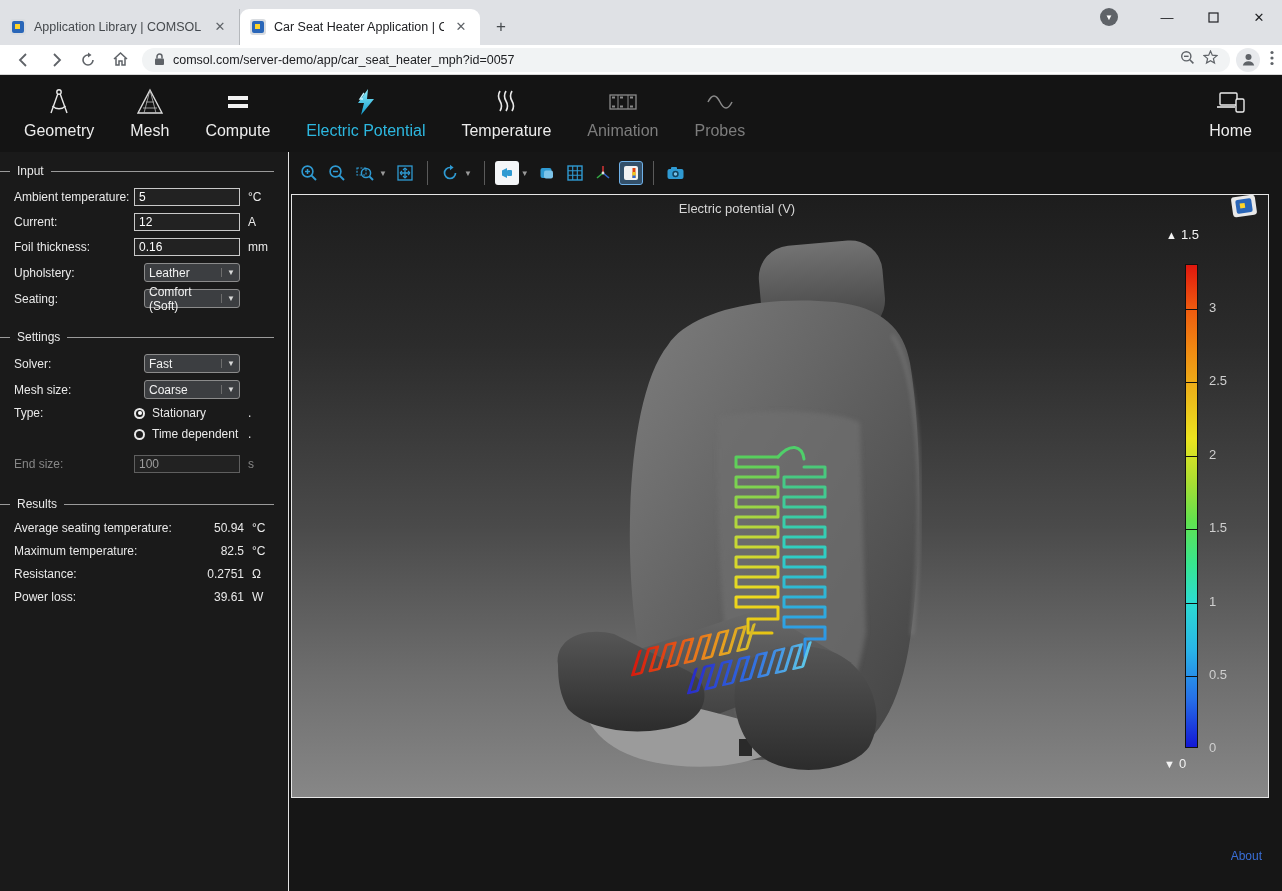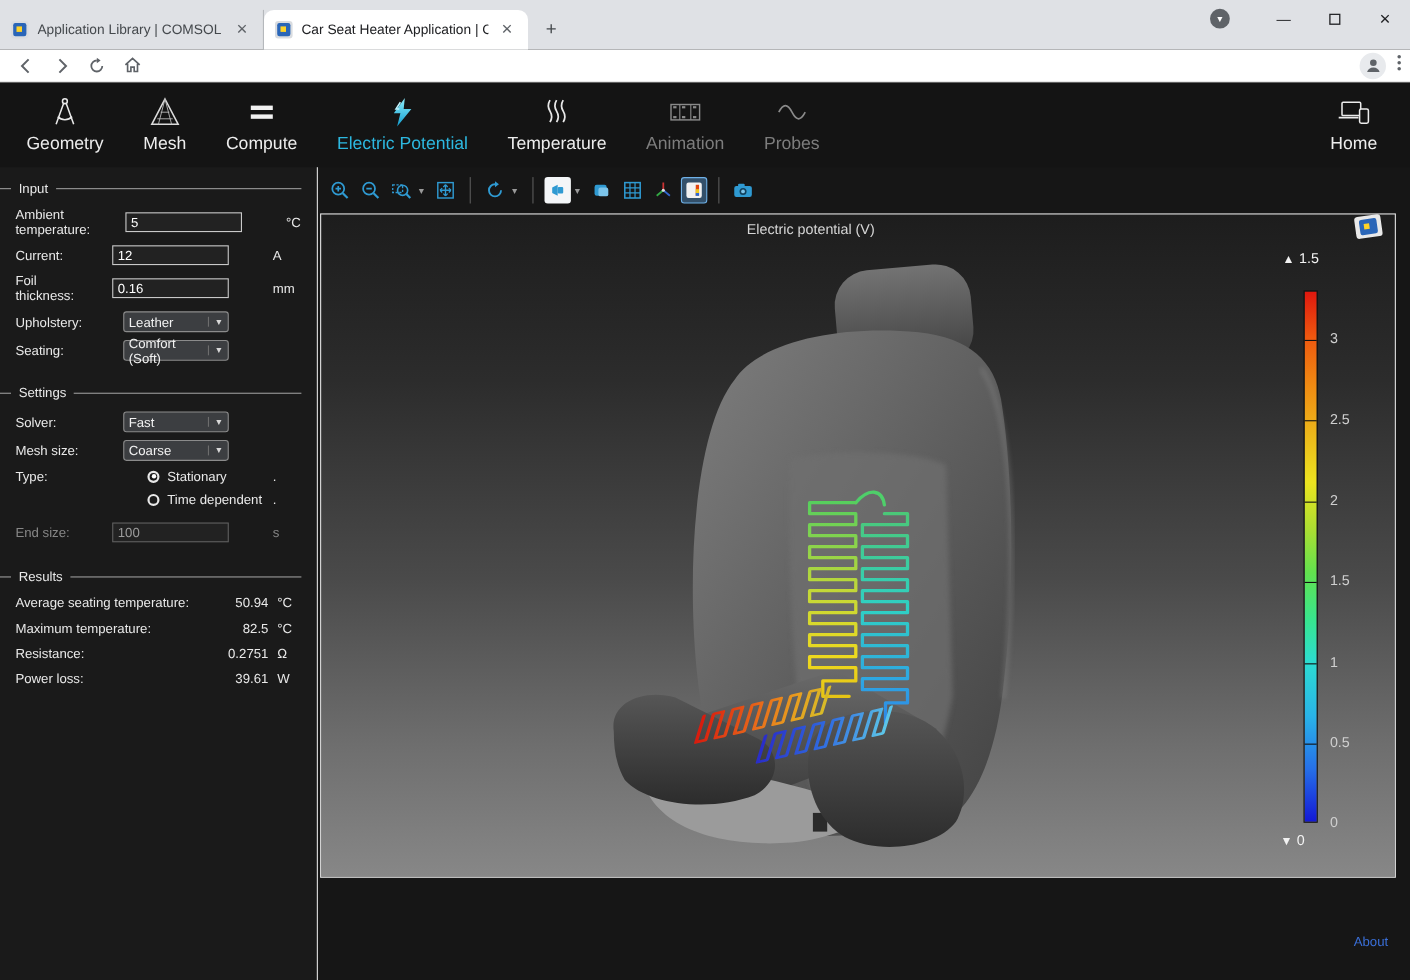--- a/index.html
+++ b/index.html
@@ -46,21 +46,21 @@
   .rb-home { margin-left:auto; margin-right:6px; }
 
   
   .content { position:relative; height:739px; background:#1a1a1a; display:flex; }
   .sidebar { width:288px; flex:0 0 288px; padding:8px 14px 3px 14px; color:#e9e9e9; }
 
   .sec-hd { display:flex; align-items:center; gap:7px; font-size:12px; color:#e9e9e9; margin:4px 0 10px 0; }
   .sec-hd::before { content:""; width:10px; height:1px; background:#9a9a9a; margin-left:-14px; }
   .sec-hd::after { content:""; flex:1; height:1px; background:#9a9a9a; }
 
-  .frow { display:flex; align-items:center; margin-bottom:7px;gap:32px; }
+  .frow { display:flex; align-items:center; margin-bottom:7px; }
   .frow .flabel { flex:1; font-size:12px; }
   .tinput { width:106px; height:18px; background:#222; border:1px solid #c9c9c9; color:#fff;
             font-size:12px; font-family:"Liberation Sans",sans-serif; padding:0 4px; }
   .funit { width:26px; font-size:12px; text-align:left; margin-left:8px; }
   .dropdown { width:96px; height:19px; background:#3c3e41; border:1px solid #8b8b8b; border-radius:3px;
               display:flex; align-items:center; font-size:12px; color:#f2f2f2; padding:0 4px; }
   .dropdown .caret { margin-left:auto; font-size:8px; color:#d8d8d8; border-left:1px solid #6d6d6d; padding-left:5px; }
   .frow.sel-row .funit { visibility:hidden; }
 
   .radio-row { display:flex; align-items:center; margin-bottom:7px; }
@@ -152,20 +152,39 @@
     <svg width="16" height="16" viewBox="0 0 16 16">
         <path d="M13,8 A5,5 0 1 1 8,3" fill="none" stroke="#5f6368" stroke-width="1.6"></path>
         <path d="M8,0.5 L11.5,3 L8,5.5 Z" fill="#5f6368"></path>
       </svg>
   </span>
   <span class="nav-ic">
     <svg width="17" height="17" viewBox="0 0 17 17">
         <path d="M2,8 L8.5,2 L15,8 M4,7 L4,14 L7,14 L7,10 L10,10 L10,14 L13,14 L13,7" fill="none" stroke="#5f6368" stroke-width="1.5"></path>
       </svg>
   </span>
+  <div class="omnibox">
+    <svg width="11" height="13" viewBox="0 0 11 13">
+        <rect x="1" y="5.5" width="9" height="6.5" rx="1" fill="#5f6368"></rect>
+        <path d="M3,5.5 V3.5 A2.5,2.5 0 0 1 8,3.5 V5.5" fill="none" stroke="#5f6368" stroke-width="1.5"></path>
+      </svg>
+    <span class="url">comsol.com/server-demo/app/car_seat_heater_mph?id=0057</span>
+    <span>
+      <svg width="15" height="15" viewBox="0 0 15 15">
+          <circle cx="6.3" cy="6.3" r="4.6" fill="none" stroke="#5f6368" stroke-width="1.4"></circle>
+          <line x1="4" y1="6.3" x2="8.6" y2="6.3" stroke="#5f6368" stroke-width="1.4"></line>
+          <line x1="9.8" y1="9.8" x2="13.4" y2="13.4" stroke="#5f6368" stroke-width="1.6"></line>
+        </svg>
+    </span>
+    <span>
+      <svg width="15" height="15" viewBox="0 0 15 15">
+          <path d="M7.5,1 L9.3,5.2 L13.9,5.6 L10.4,8.6 L11.5,13.1 L7.5,10.7 L3.5,13.1 L4.6,8.6 L1.1,5.6 L5.7,5.2 Z" fill="none" stroke="#5f6368" stroke-width="1.2"></path>
+        </svg>
+    </span>
+  </div>
   <div class="omni-right">
     <span class="avatar">
       <svg width="15" height="15" viewBox="0 0 15 15">
           <circle cx="7.5" cy="5" r="3" fill="#5f6368"></circle>
           <path d="M1.8,13.5 A6,6 0 0 1 13.2,13.5 Z" fill="#5f6368"></path>
         </svg>
     </span>
     <span>
       <svg width="4" height="16" viewBox="0 0 4 16">
           <circle cx="2" cy="2.5" r="1.6" fill="#5f6368"></circle>

